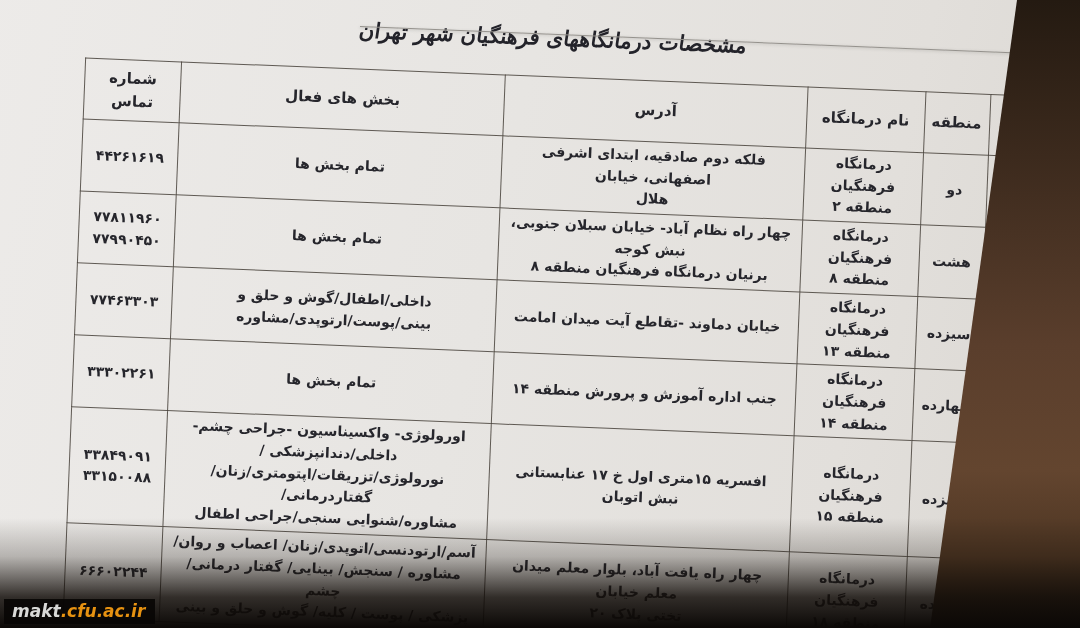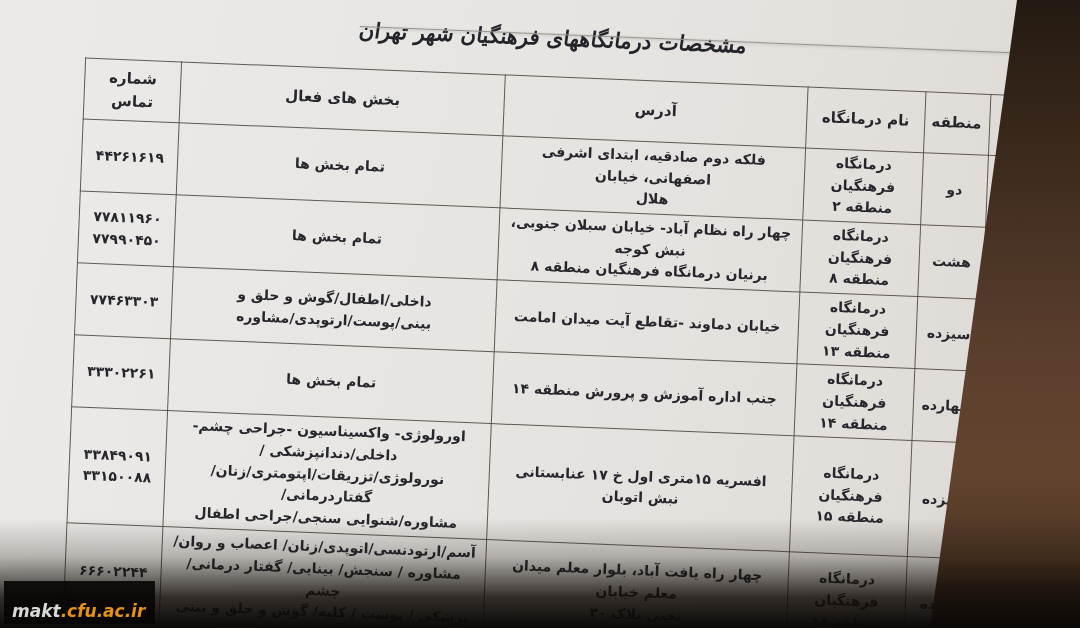--- a/index.html
+++ b/index.html
@@ -64,21 +64,21 @@
   }
   
   .bottom-shadow{
     position:absolute;left:0;bottom:0;width:1080px;height:110px;
     background:linear-gradient(to bottom,rgba(20,14,9,0) 0%,rgba(22,16,10,0.25) 35%,rgba(18,13,9,0.85) 72%,#0b0806 100%);
     z-index:4;
   }
   
   .watermark{
     position:absolute;left:4px;bottom:4px;
-    padding:20px 10px 3px 8px;
+    padding:2px 10px 3px 8px;
     background:rgba(8,6,4,0.9);
     font-style:italic;font-weight:800;font-size:17px;
     z-index:5;
   }
   .wm-prefix{color:#d9d9d7;}
   .wm-suffix{color:#e79211;}
 </style>
 </head>
 <body>
 

